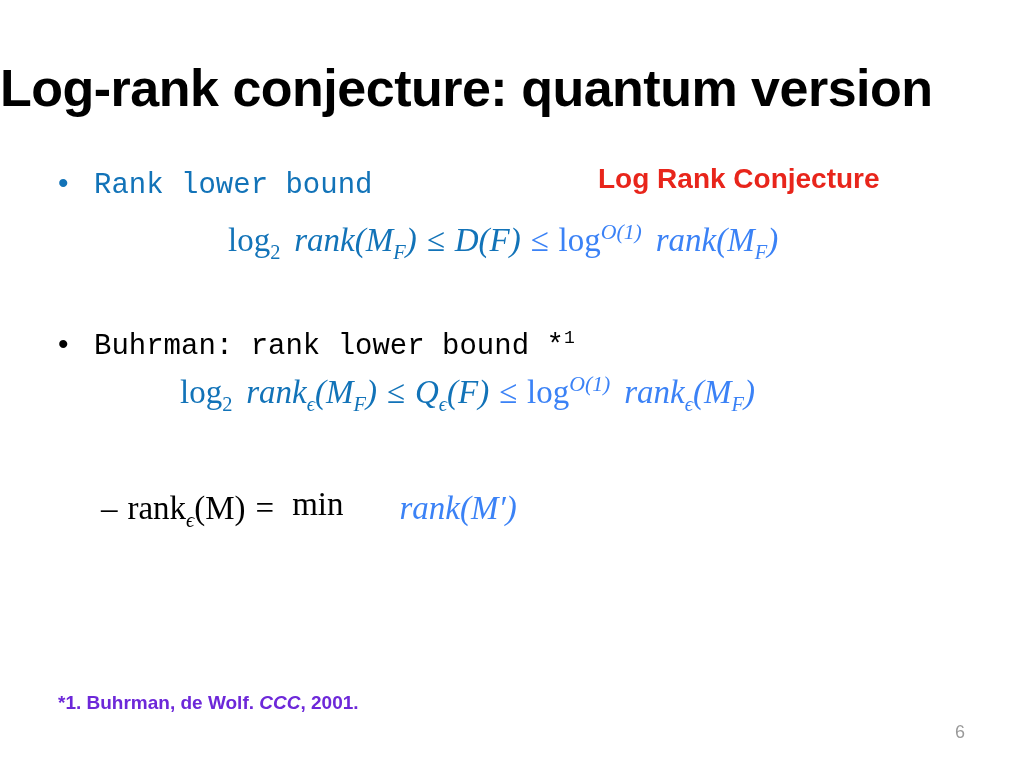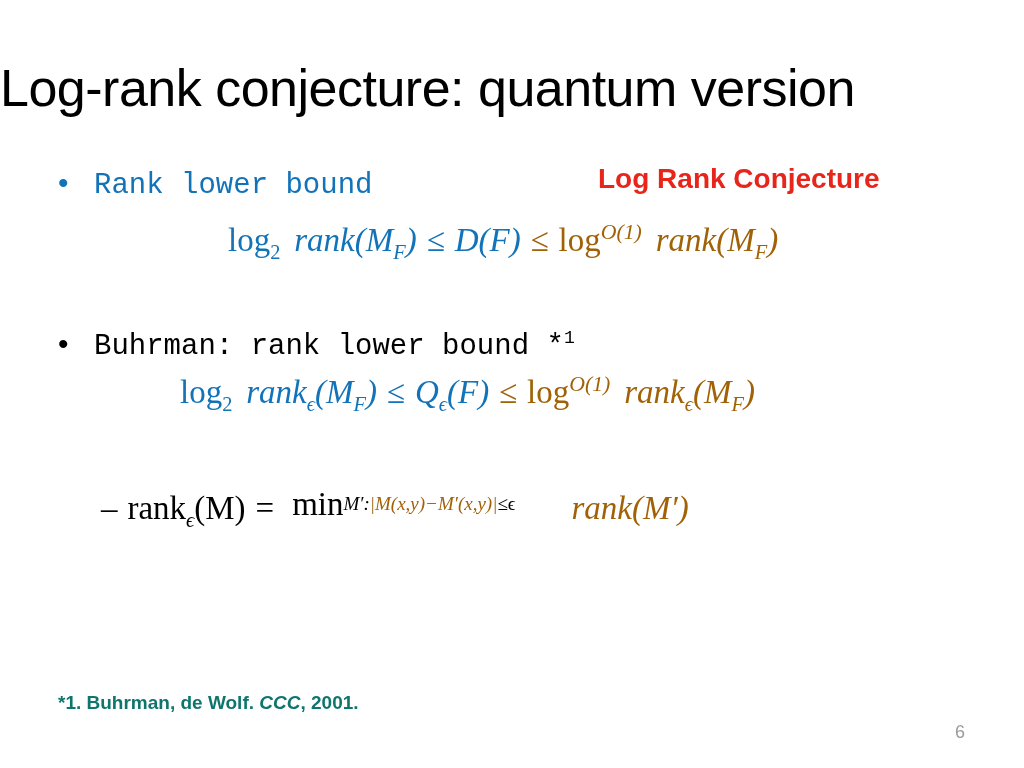--- a/index.html
+++ b/index.html
@@ -17,21 +17,21 @@
   }
 
   
   .slide-title {
     position: absolute;
     left: 0;
     top: 58px;
     width: 812px;
     text-align: center;
     font-size: 52px;
-    font-weight: 400;
+    font-weight: 700;
     letter-spacing: -0.5px;
     color: #000000;
     white-space: nowrap;
   }
 
   
   .bullet-row {
     position: absolute;
     display: flex;
     align-items: baseline;
@@ -42,21 +42,21 @@
     font-size: 30px;
     line-height: 1;
     width: 36px;
   }
   .bullet-text {
     font-size: 29px;
     line-height: 1.1;
     font-family: Liberation Mono, monospace;
   }
   .blue { color: #1273B8; }
-  .red  { color: #a16207; }
+  .red  { color: #3b82f6; }
   .black { color: #000000; }
 
   #bullet-rank   { left: 58px; top: 168px; }
   #bullet-quantum{ left: 58px; top: 329px; }
 
   .sup-note {
     font-size: 18px;
     vertical-align: super;
     line-height: 0;
   }
@@ -143,21 +143,21 @@
     font-style: italic;
   }
 
   
   .footnote {
     position: absolute;
     left: 58px;
     top: 692px;
     font-size: 19px;
     font-weight: bold;
-    color: #0f766e;
+    color: #6d28d9;
     white-space: nowrap;
   }
   .footnote .cite-italic { font-style: italic; }
 
   
   .page-number {
     position: absolute;
     left: 940px;
     top: 722px;
     width: 40px;
@@ -189,21 +189,20 @@
 
 <div class="math" id="math-line-2">
   <span class="blue"><span class="up">log</span><span class="sub-up">2</span><span class="spw"></span><span class="it">rank</span><span class="sub">ϵ</span><span class="it">(</span><span class="it">M</span><span class="sub">F</span><span class="it">)</span><span class="sp"></span><span class="up">≤</span><span class="sp"></span><span class="it">Q</span><span class="sub">ϵ</span><span class="it">(</span><span class="it">F</span><span class="it">)</span></span><span class="sp"></span><span class="red"><span class="up">≤</span><span class="sp"></span><span class="up">log</span><span class="sup">O(1)</span><span class="spw"></span><span class="it">rank</span><span class="sub">ϵ</span><span class="it">(</span><span class="it">M</span><span class="sub">F</span><span class="it">)</span></span>
 </div>
 
 <div id="math-line-3">
   <span class="lhs black"><span class="up">–</span><span class="sp"></span><span class="it">rank</span><span class="sub">ϵ</span><span class="it">(</span><span class="it">M</span><span class="it">)</span><span class="sp"></span><span class="up">=</span></span>
 
   <span class="minbox">
     <span class="min-op black">min</span>
-    <span class="min-cond"><span class="black" style="font-style:italic">M′:</span><span class="red" style="font-style:italic">|M(x,y)−M′(x,y)|</span><span class="black">≤ϵ</span></span>
   </span>
 
   <span class="rhs-rank red"><span>rank</span><span>(</span><span>M′</span><span>)</span></span>
 </div>
 
 <div class="footnote"><span>*1. Buhrman, de Wolf. </span><span class="cite-italic">CCC</span><span>, 2001.</span></div>
 
 <div class="page-number">6</div>
 
 </body></html>

